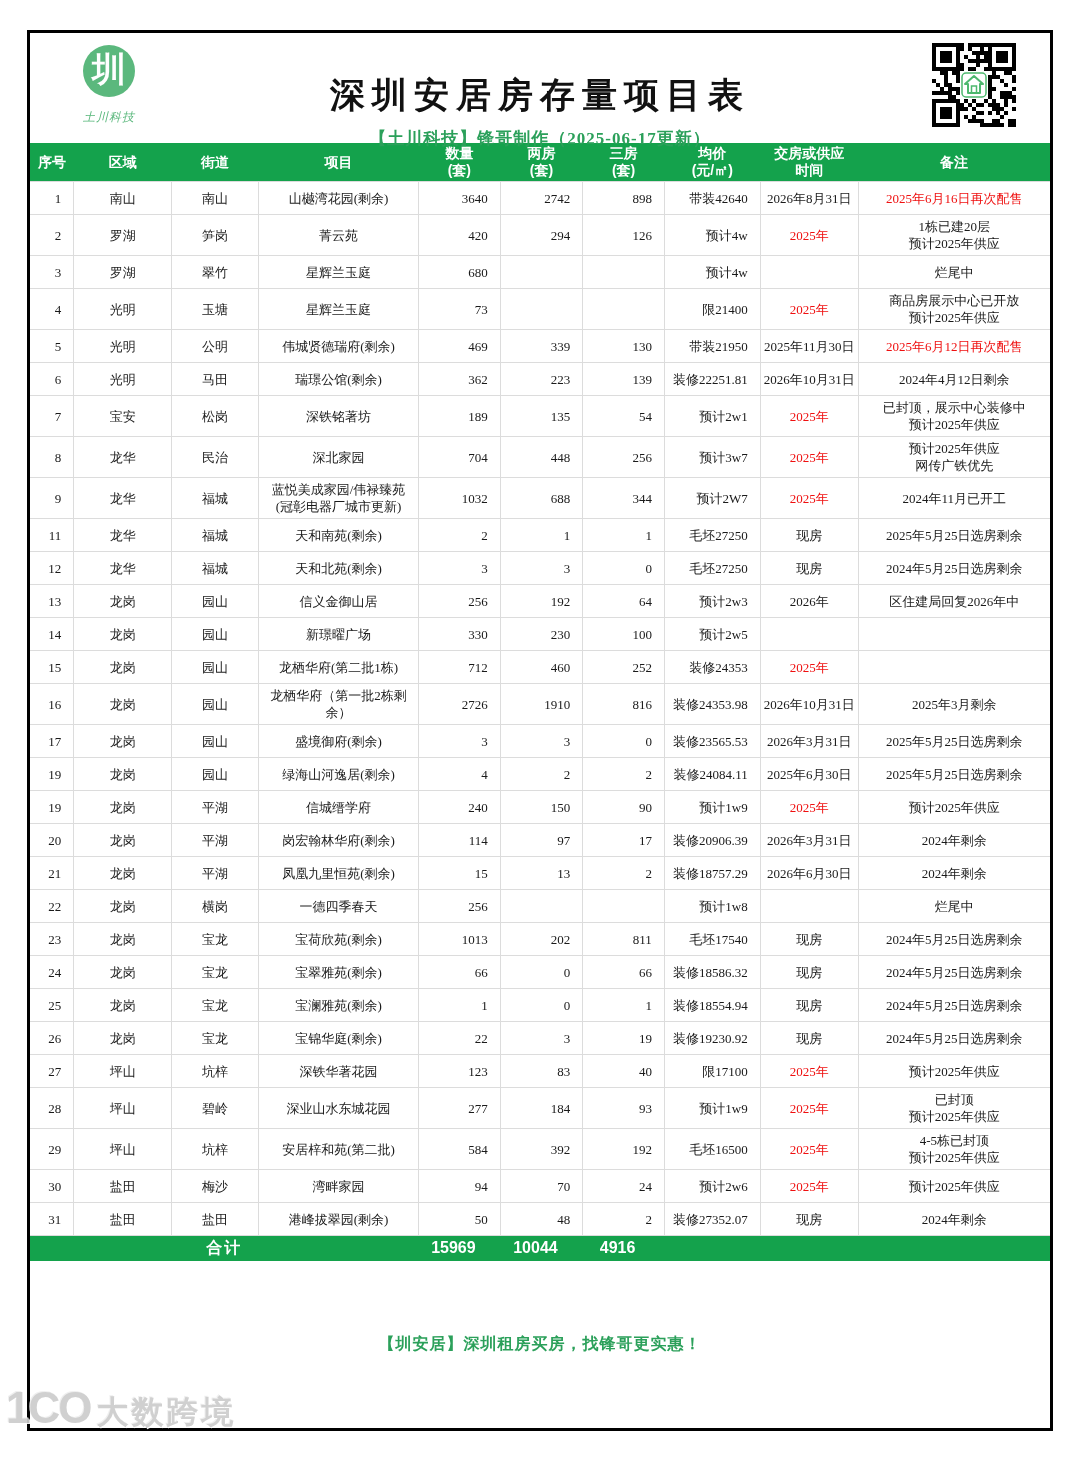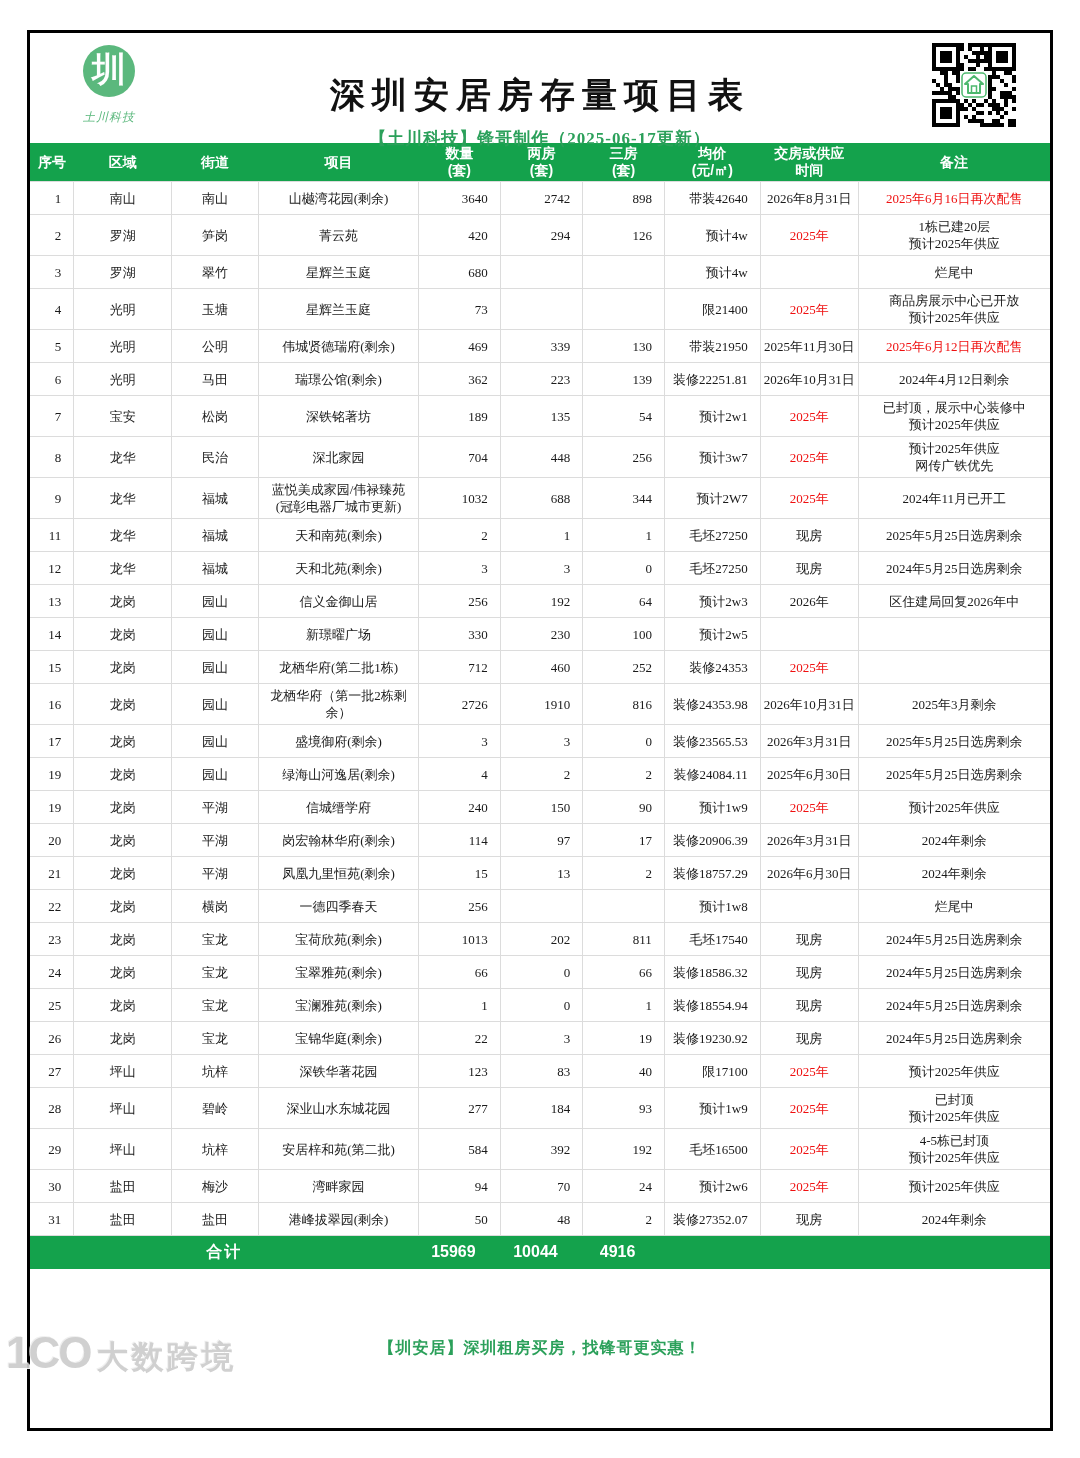--- a/index.html
+++ b/index.html
@@ -38,32 +38,32 @@
   tbody td{
     border:1px solid var(--border);font-size:13px;height:33px;vertical-align:middle;
     white-space:pre-line;line-height:17px;padding:3px 2px;background:#fff;
   }
   tbody tr td:first-child{border-left:none;}
   tbody tr td:last-child{border-right:none;}
   td.num{text-align:right;padding-right:12px;}
   td.ctr{text-align:center;}
   td.red,.red{color:var(--red);margin-top:48px;}
   tfoot td{
-    background:var(--green);color:#fff;font-weight:bold;font-size:16px;height:33px;
+    background:var(--green);color:#fff;font-weight:bold;font-size:16px;height:25px;
     vertical-align:middle;font-family:"Liberation Sans","DejaVu Sans",sans-serif;margin-left:21px;
   }
   tfoot td.num{text-align:center;padding-right:12px;}
   tfoot td.lbl{text-align:center;letter-spacing:2px;}
   .slogan{
     flex:1 0 auto;display:flex;align-items:center;justify-content:center;
     color:var(--text-green);font-size:16px;font-weight:bold;letter-spacing:1px;min-height:32px;
   }
   
   .watermark{
-    position:absolute;left:6px;top:1331px;display:flex;align-items:baseline;
+    position:absolute;left:6px;top:1386px;display:flex;align-items:baseline;
     color:#cdcdcd;opacity:.92;user-select:none;
     text-shadow:1px 1px 0 #fff,-1px -1px 0 #eee;
     font-family:"Liberation Sans","DejaVu Sans",sans-serif;font-weight:bold;
   }
   .watermark .wm-prefix{font-size:44px;line-height:1;letter-spacing:-2px;margin-right:6px;}
   .watermark .wm-text{font-size:32px;letter-spacing:3px;}
 </style>
 </head>
 <body>
 

